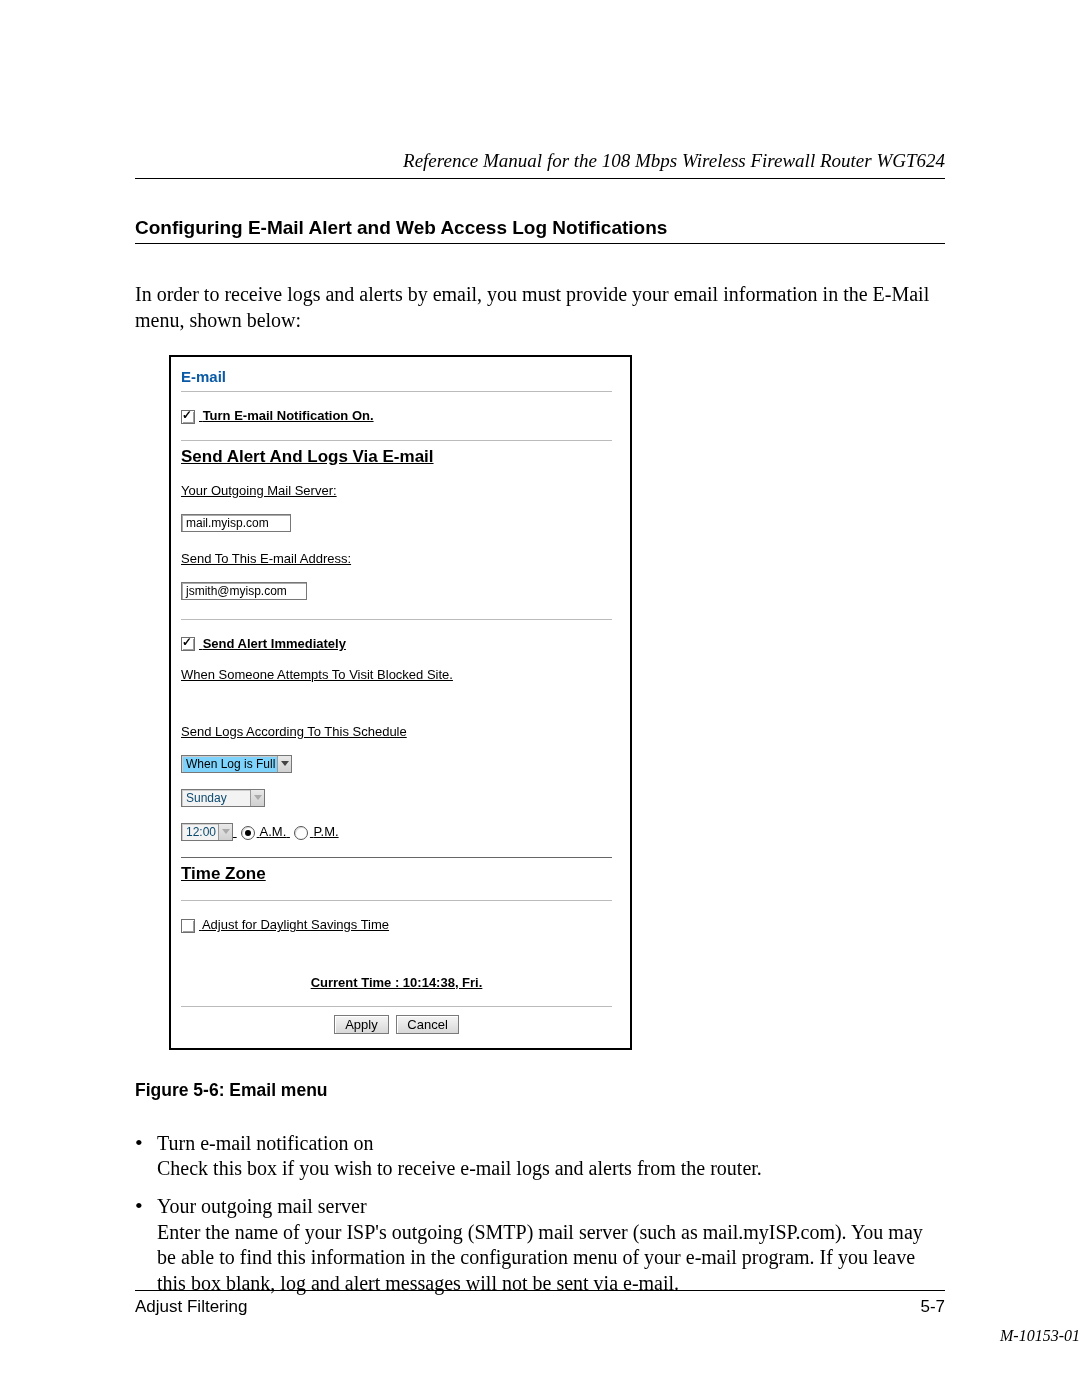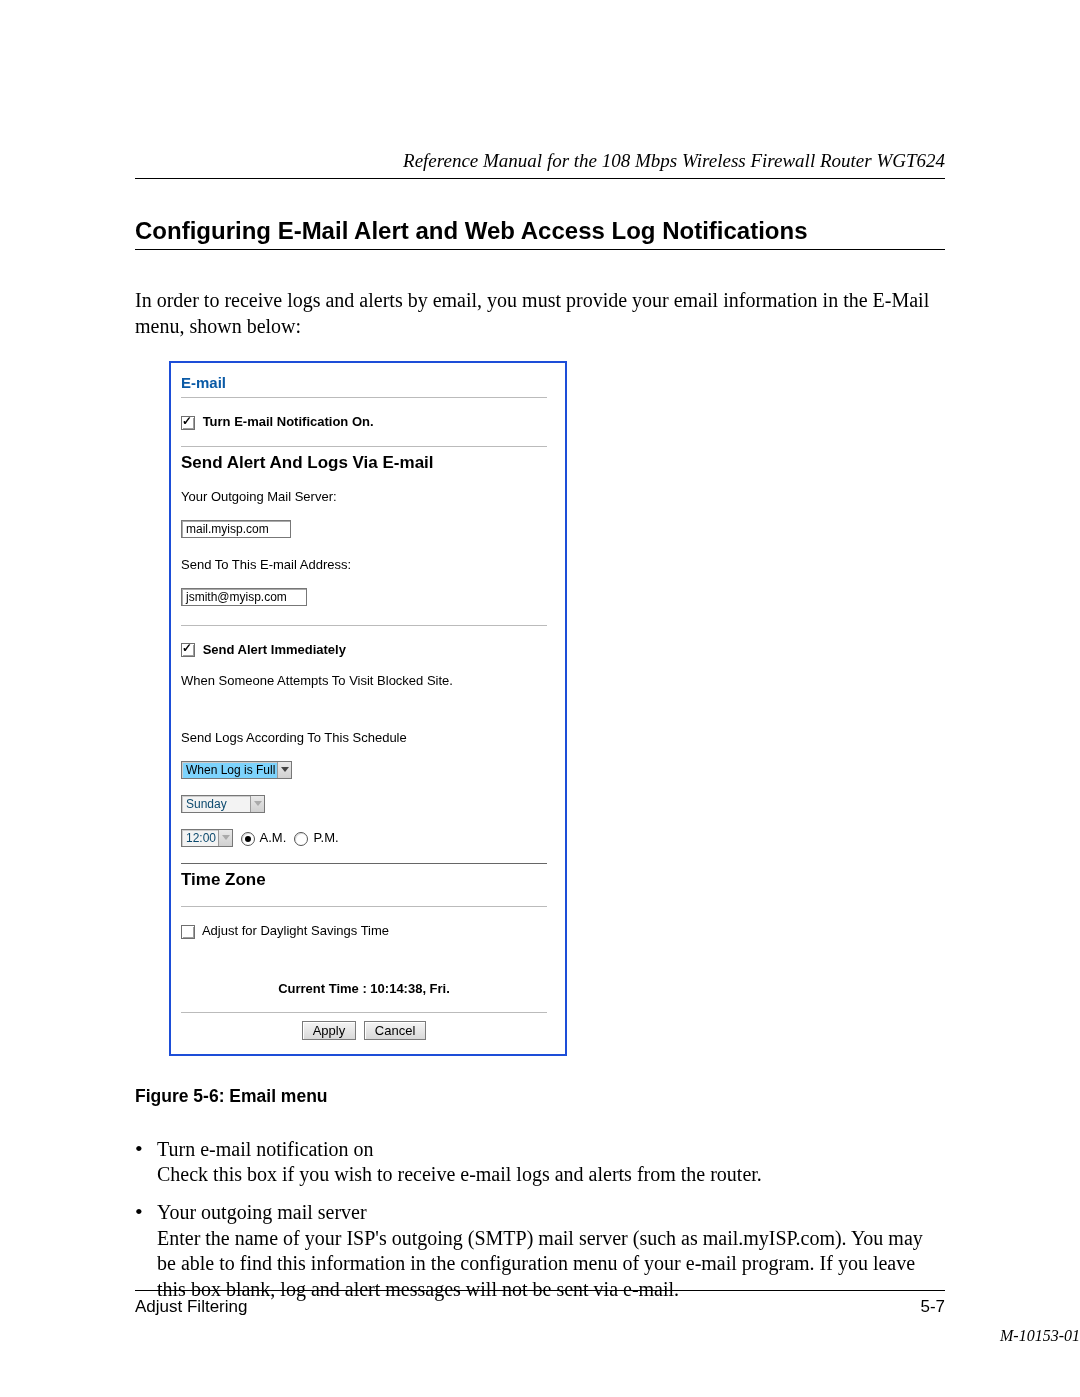--- a/index.html
+++ b/index.html
@@ -21,34 +21,34 @@
     font-style: italic;
     font-family: "Times New Roman", Times, serif;
     font-size: 19px;
     text-align: right;
     padding-bottom: 6px;
     border-bottom: 1.5px solid #000;
     margin-bottom: 38px;
   }
   .section-title {
     font-family: Arial, Helvetica, sans-serif;
-    font-size: 24px;
+    font-size: 19px;
     font-weight: bold;
     border-bottom: 1.5px solid #000;
     padding-bottom: 4px;
     margin-bottom: 38px;
   }
   .body-text {
     font-size: 20px;
     line-height: 1.28;
     margin-bottom: 22px;
   }
   .figure-box {
-    border: 2px solid #1d4ed8;
-    width: 398px;
+    border: 2px solid #000000;
+    width: 463px;
     box-sizing: border-box;
     font-family: Arial, Helvetica, sans-serif;
     font-size: 13px;
     color: #000;
     background: #fff;
     padding: 8px 18px 12px 10px;
     margin-left: 34px;
     margin-bottom: 30px;
   }
   .panel-title {
@@ -60,21 +60,21 @@
   .hr {
     border: none;
     border-top: 1px solid #bbb;
     margin: 6px 0;
   }
   .hr-dark {
     border: none;
     border-top: 1.5px solid #666;
     margin: 6px 0;
   }
-  .row { margin: 16px 0; }
+  .row { margin: 16px 0; text-decoration: underline; }
   .cb {
     display: inline-block;
     width: 12px;
     height: 12px;
     border: 1px solid #6f6f6f;
     box-shadow: inset 1px 1px 0 #fff, inset -1px -1px 0 #9f9f9f;
     vertical-align: middle;
     margin-right: 4px;
     position: relative;
   }

